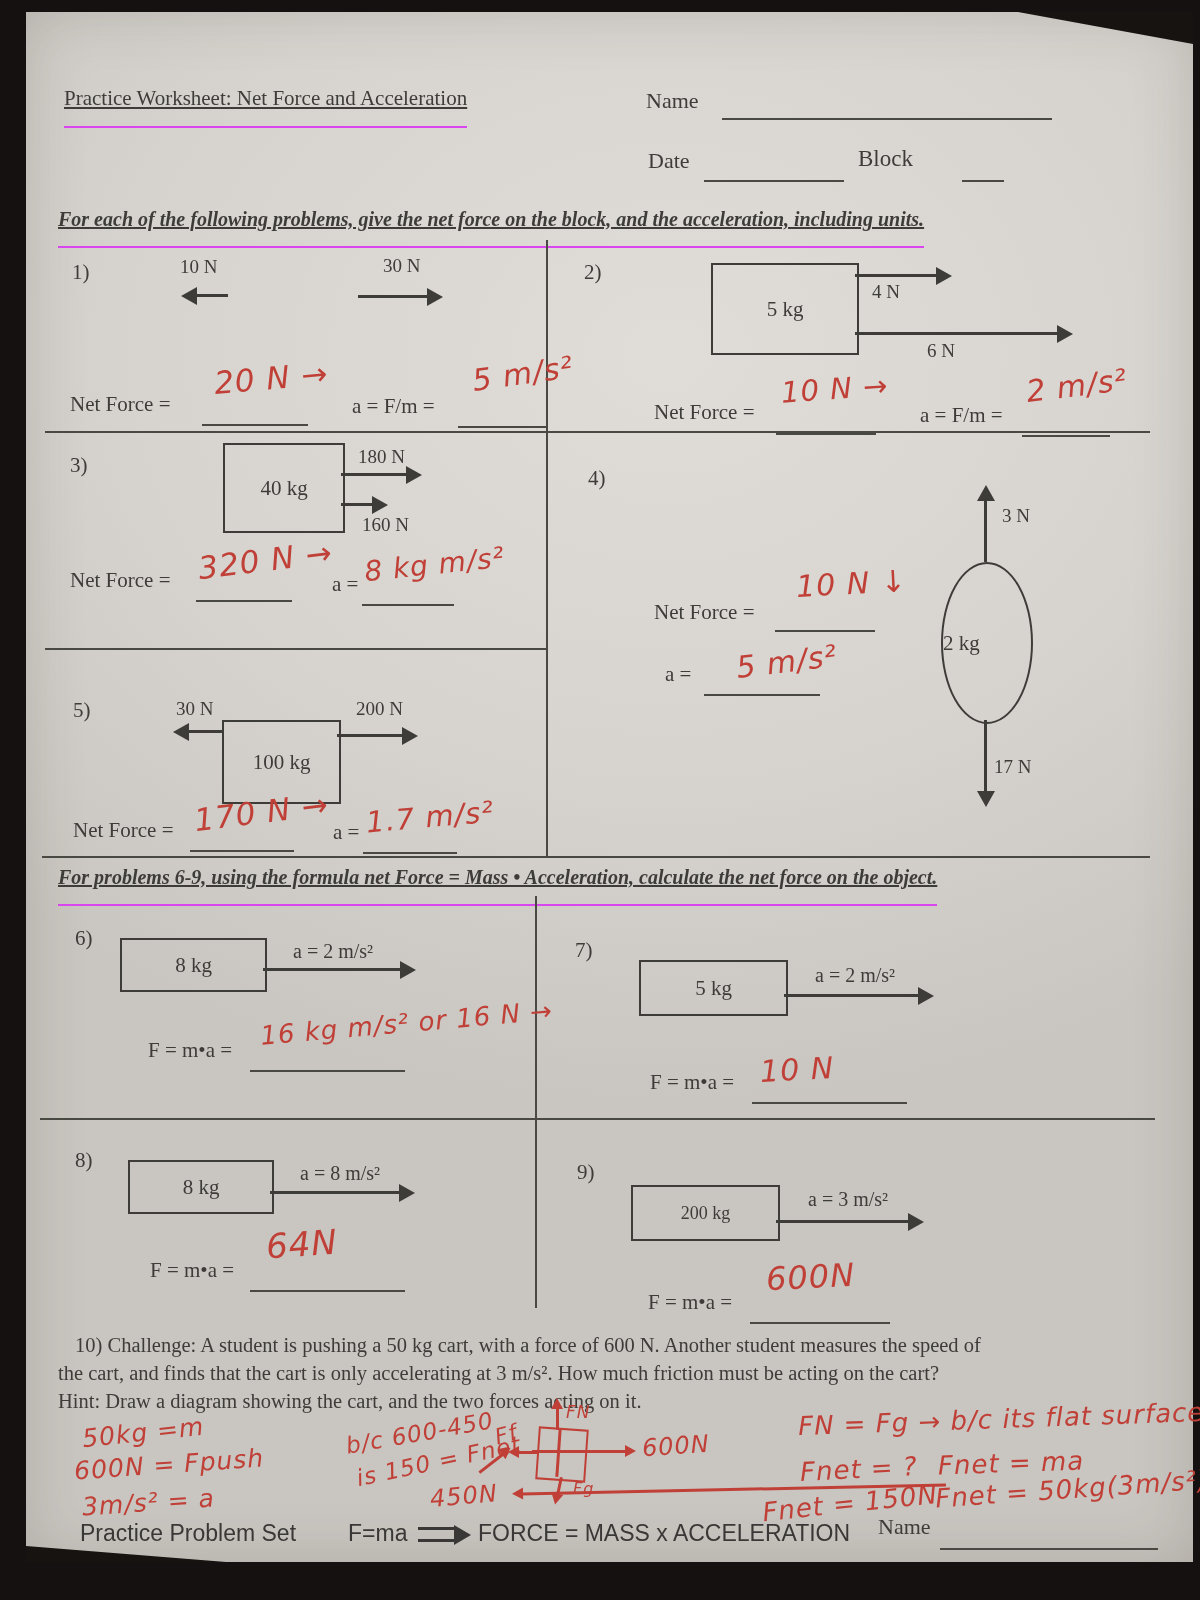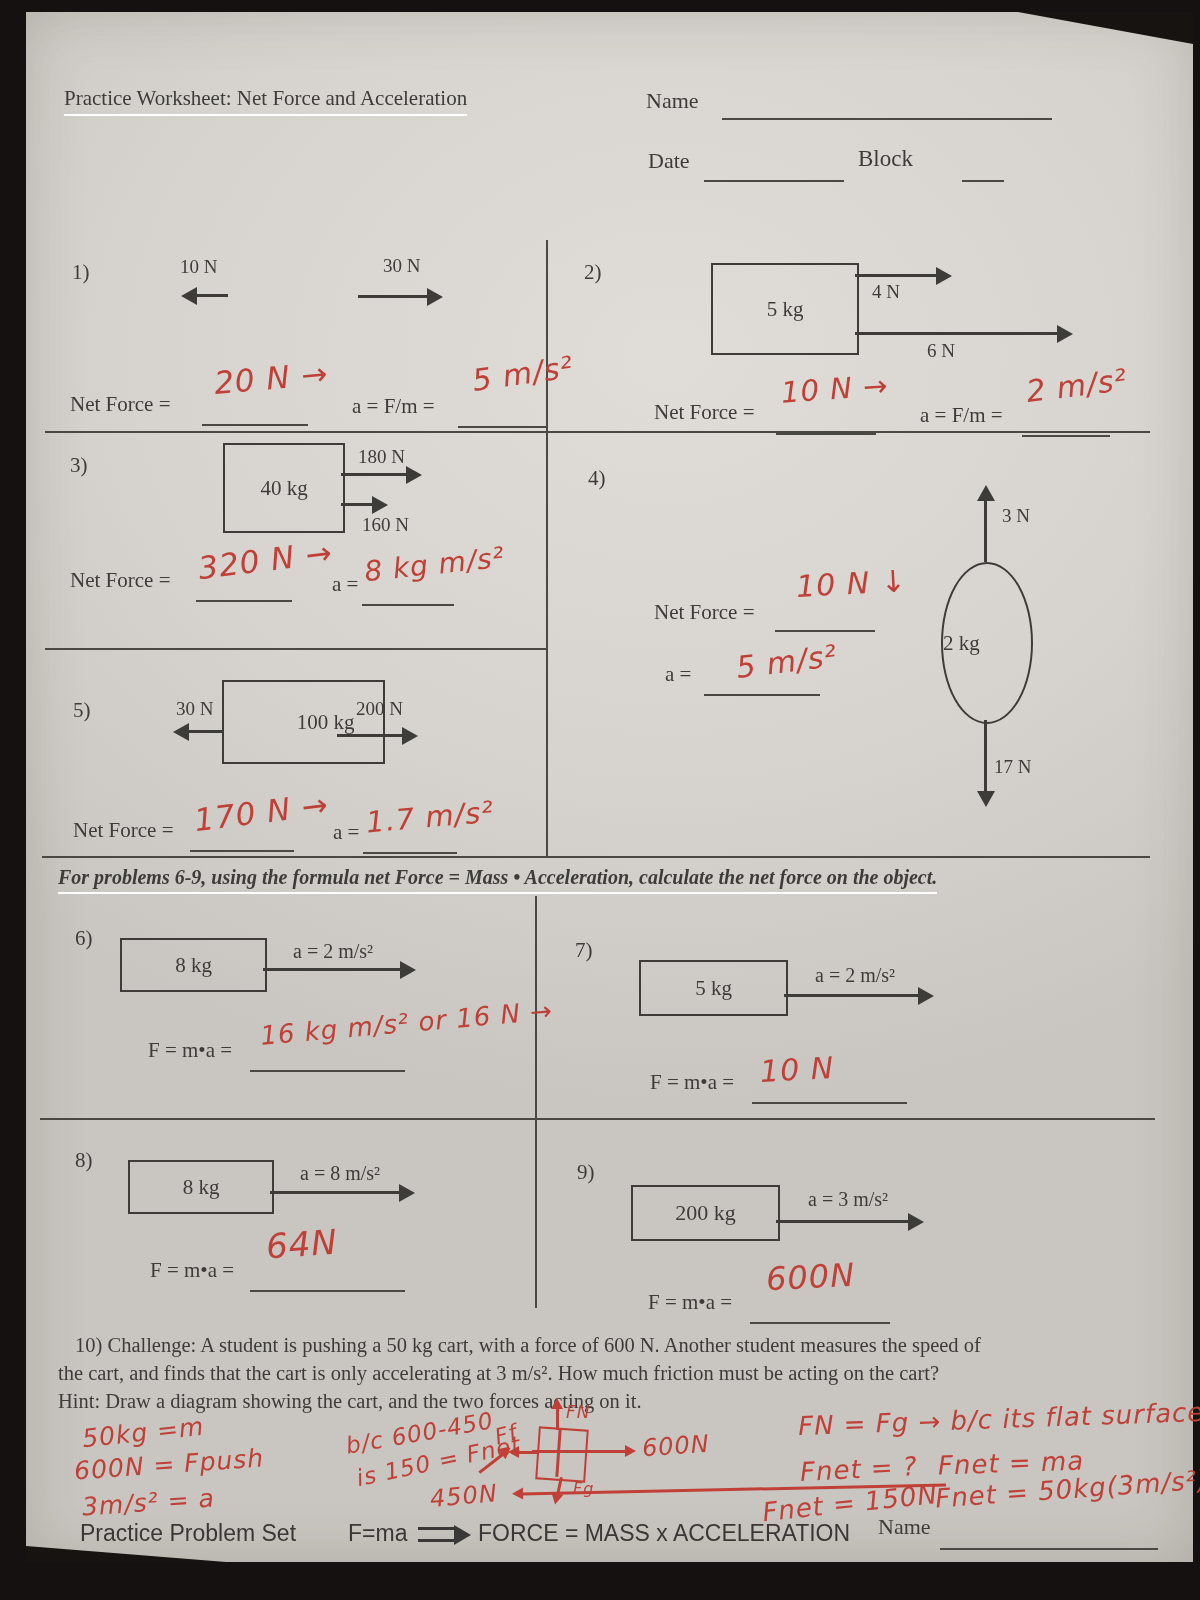--- a/index.html
+++ b/index.html
@@ -16,21 +16,21 @@
   .pr  { position:absolute; color:#3e3c39; white-space:nowrap; }
   .prs { position:absolute; color:#3a3836; font-family:"Liberation Sans", sans-serif; white-space:nowrap; }
   .hw  { position:absolute; color:#c04038; font-family:"DejaVu Sans", sans-serif;
          font-style:italic; white-space:nowrap; letter-spacing:1px; }
   .blank { position:absolute; height:2px; background:#4a4843; }
   .rule  { position:absolute; background:#4a4843; }
   .box { position:absolute; border:2px solid #3e3c39; display:flex; align-items:center;
          justify-content:center; color:#3e3c39; background:transparent; }
   .ellipse { position:absolute; border:2px solid #3e3c39; border-radius:50%;
              display:flex; align-items:center; justify-content:flex-start; color:#3e3c39; }
-  .underl { border-bottom:2px solid #ffffff; padding-bottom:3px; }
+  .underl { border-bottom:2px solid #d946ef; padding-bottom:15px;text-decoration:underline; }
   
   .ar { position:absolute; background:#3e3c39; }
   .ar-r { height:3px; } .ar-r::after { content:''; position:absolute; right:-15px; top:50%;
       transform:translateY(-50%); border-left:16px solid #3e3c39;
       border-top:9px solid transparent; border-bottom:9px solid transparent; }
   .ar-l { height:3px; } .ar-l::before { content:''; position:absolute; left:-15px; top:50%;
       transform:translateY(-50%); border-right:16px solid #3e3c39;
       border-top:9px solid transparent; border-bottom:9px solid transparent; }
   .ar-u { width:3px; } .ar-u::before { content:''; position:absolute; top:-15px; left:50%;
       transform:translateX(-50%); border-bottom:16px solid #3e3c39;
@@ -71,20 +71,21 @@
   <div class="tri-tr"></div>
   <div class="tri-bl"></div>
 
   <div class="pr underl" style="left:64px;top:86px;font-size:21px;">Practice Worksheet: Net Force and Acceleration</div>
   <div class="pr" style="left:646px;top:88px;font-size:22px;">Name</div>
   <div class="blank" style="left:722px;top:118px;width:330px;"></div>
   <div class="pr" style="left:648px;top:148px;font-size:22px;">Date</div>
   <div class="blank" style="left:704px;top:180px;width:140px;"></div>
   <div class="pr" style="left:858px;top:146px;font-size:23px;">Block</div>
   <div class="blank" style="left:962px;top:180px;width:42px;"></div>
+  <div class="pr underl" style="left:58px;top:208px;font-size:20px;font-weight:bold;font-style:italic;">For each of the following problems, give the net force on the block, and the acceleration, including units.</div>
 
   <div class="rule" style="left:546px;top:240px;width:2px;height:616px;"></div>
   <div class="rule" style="left:45px;top:431px;width:1105px;height:2px;"></div>
   <div class="rule" style="left:45px;top:648px;width:501px;height:2px;"></div>
   <div class="rule" style="left:42px;top:856px;width:1108px;height:2px;"></div>
 
   <div class="pr" style="left:72px;top:260px;font-size:21px;">1)</div>
   <div class="pr" style="left:180px;top:256px;font-size:19px;">10 N</div>
   <div class="ar ar-l" style="left:196px;top:294px;width:32px;"></div>
   <div class="pr" style="left:383px;top:255px;font-size:19px;">30 N</div>
@@ -137,21 +138,21 @@
   <div class="pr" style="left:654px;top:600px;font-size:21px;">Net Force =</div>
   <div class="blank" style="left:775px;top:630px;width:100px;"></div>
   <div class="hw" style="left:796px;top:566px;font-size:30px;transform:rotate(-3deg);">10 N ↓</div>
   <div class="pr" style="left:665px;top:662px;font-size:21px;">a =</div>
   <div class="blank" style="left:704px;top:694px;width:116px;"></div>
   <div class="hw" style="left:736px;top:644px;font-size:30px;transform:rotate(-7deg);">5 m/s²</div>
 
   <div class="pr" style="left:73px;top:698px;font-size:21px;">5)</div>
   <div class="pr" style="left:176px;top:698px;font-size:19px;">30 N</div>
   <div class="ar ar-l" style="left:188px;top:730px;width:34px;"></div>
-  <div class="box" style="left:222px;top:680px;width:115px;height:80px;font-size:21px;padding-left:44px;">
+  <div class="box" style="left:222px;top:720px;width:115px;height:80px;font-size:21px;">
       <span>100 kg</span>
     </div>
   <div class="pr" style="left:356px;top:698px;font-size:19px;">200 N</div>
   <div class="ar ar-r" style="left:337px;top:734px;width:66px;"></div>
   <div class="pr" style="left:73px;top:818px;font-size:21px;">Net Force =</div>
   <div class="blank" style="left:190px;top:850px;width:104px;"></div>
   <div class="hw" style="left:194px;top:794px;font-size:31px;transform:rotate(-7deg);">170 N →</div>
   <div class="pr" style="left:333px;top:820px;font-size:21px;">a =</div>
   <div class="blank" style="left:363px;top:852px;width:94px;"></div>
   <div class="hw" style="left:366px;top:800px;font-size:29px;transform:rotate(-5deg);">1.7 m/s²</div>
@@ -184,21 +185,21 @@
   <div class="box" style="left:128px;top:1160px;width:142px;height:50px;font-size:21px;">
       <span>8 kg</span>
     </div>
   <div class="pr" style="left:300px;top:1162px;font-size:20px;">a = 8 m/s²</div>
   <div class="ar ar-r" style="left:270px;top:1191px;width:130px;"></div>
   <div class="pr" style="left:150px;top:1258px;font-size:21px;">F = m•a =</div>
   <div class="blank" style="left:250px;top:1290px;width:155px;"></div>
   <div class="hw" style="left:266px;top:1224px;font-size:34px;transform:rotate(-4deg);">64N</div>
 
   <div class="pr" style="left:577px;top:1160px;font-size:21px;">9)</div>
-  <div class="box" style="left:631px;top:1185px;width:145px;height:52px;font-size:22px;">
+  <div class="box" style="left:631px;top:1185px;width:145px;height:52px;font-size:18px;">
       <span>200 kg</span>
     </div>
   <div class="pr" style="left:808px;top:1188px;font-size:20px;">a = 3 m/s²</div>
   <div class="ar ar-r" style="left:776px;top:1220px;width:133px;"></div>
   <div class="pr" style="left:648px;top:1290px;font-size:21px;">F = m•a =</div>
   <div class="blank" style="left:750px;top:1322px;width:140px;"></div>
   <div class="hw" style="left:766px;top:1258px;font-size:32px;transform:rotate(-3deg);">600N</div>
 
   <div class="pr" style="left:75px;top:1334px;font-size:20.5px;">10) Challenge: A student is pushing a 50 kg cart, with a force of 600 N.  Another student measures the speed of</div>
   <div class="pr" style="left:58px;top:1362px;font-size:20.5px;">the cart, and finds that the cart is only accelerating at 3 m/s². How much friction must be acting on the cart?</div>

